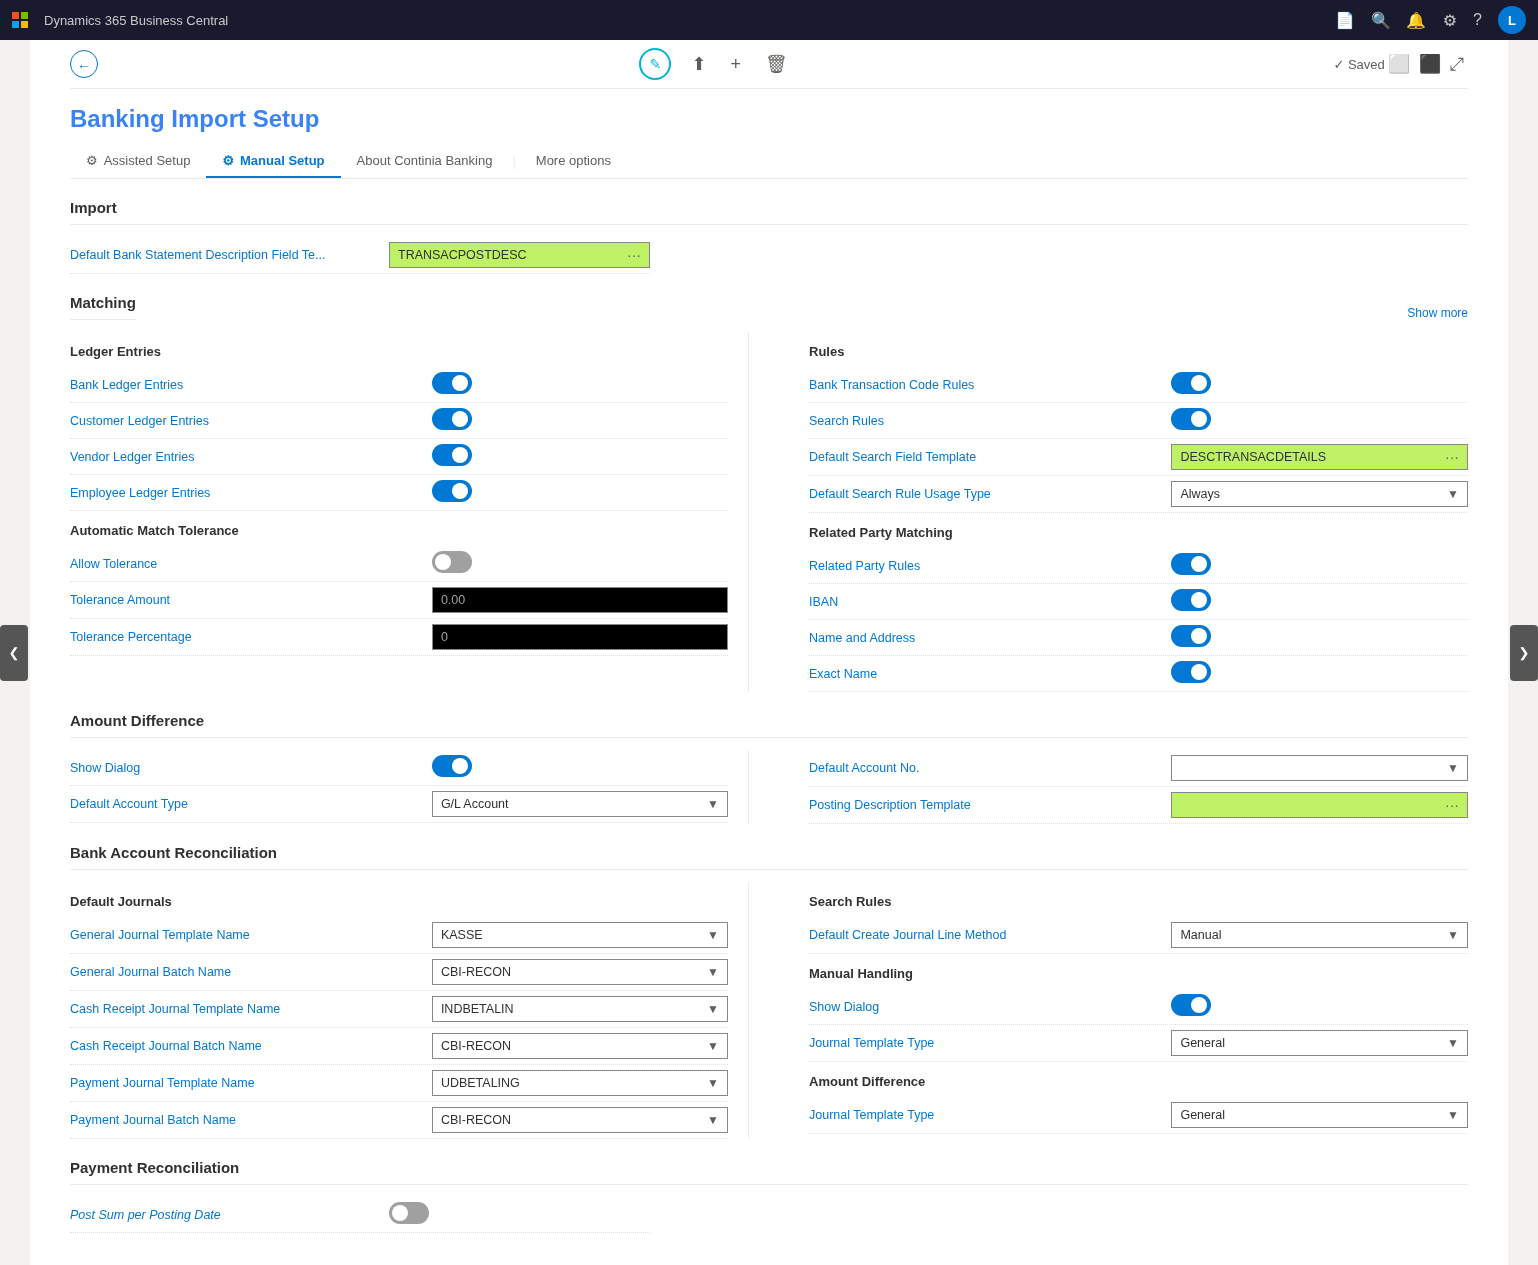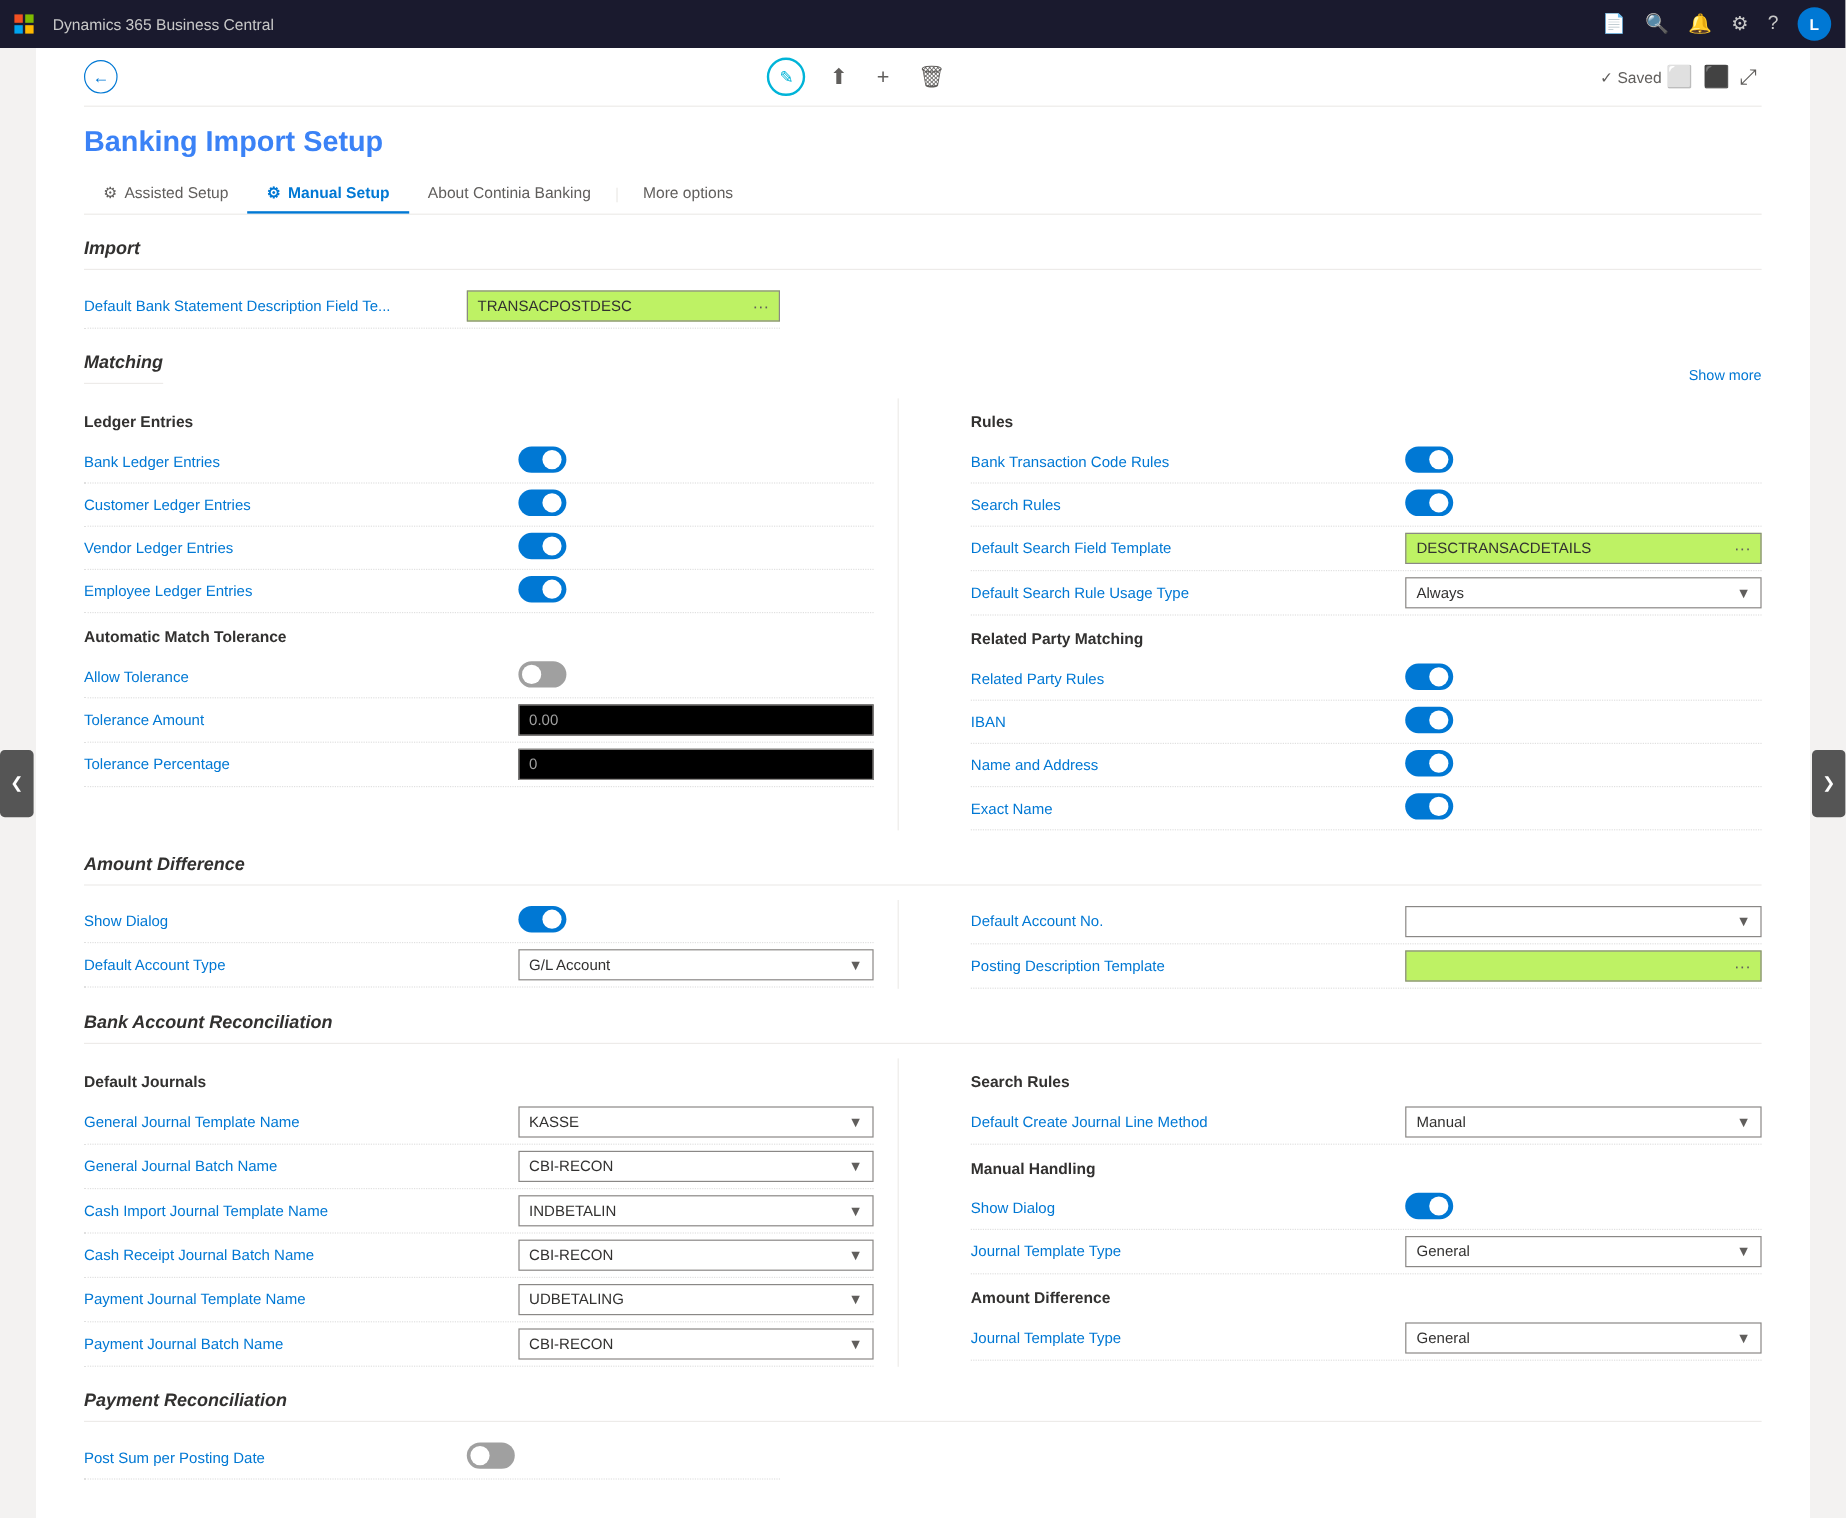--- a/index.html
+++ b/index.html
@@ -86,21 +86,21 @@
       white-space: nowrap;
     }
     .tab.active { color: #0078d4; border-bottom-color: #0078d4; font-weight: 600; }
     .tab-separator { color: #edebe9; margin: 0 4px; }
     .more-options { color: #605e5c; cursor: pointer; padding: 8px 16px; }
 
     
     .section { margin-top: 20px; }
     .section-title {
       font-size: 15px; font-weight: 700; color: #323130;
-      padding-bottom: 8px; border-bottom: 1px solid #edebe9; margin-bottom: 12px; font-style: italic;
+      padding-bottom: 8px; border-bottom: 1px solid #edebe9; margin-bottom: 12px;
     }
     .section-subtitle {
       font-size: 13px; font-weight: 700; color: #323130; margin: 12px 0 8px 0;
     }
 
     
     .two-col { display: grid; grid-template-columns: 1fr 1fr; gap: 0 40px; }
 
     
     .field-row {
@@ -435,21 +435,21 @@
           <div class="field-row">
             <div class="field-label">General Journal Batch Name</div>
             <div class="field-value">
               <div class="field-select">
                 <span>CBI-RECON</span>
                 <span class="chevron-down">▼</span>
               </div>
             </div>
           </div>
           <div class="field-row">
-            <div class="field-label">Cash Import Journal Template Name</div>
+            <div class="field-label">Cash Receipt Journal Template Name</div>
             <div class="field-value">
               <div class="field-select">
                 <span>INDBETALIN</span>
                 <span class="chevron-down">▼</span>
               </div>
             </div>
           </div>
           <div class="field-row">
             <div class="field-label">Cash Receipt Journal Batch Name</div>
             <div class="field-value">
@@ -520,21 +520,21 @@
                 <span class="chevron-down">▼</span>
               </div>
             </div>
           </div>
         </div>
       </div>
     </div>
 
     <div class="section">
       <div class="section-title">Payment Reconciliation</div>
-      <div style="max-width:580px;">
+      <div style="max-width:580px;font-style:italic;">
         <div class="field-row">
           <div class="field-label">Post Sum per Posting Date</div>
           <div class="field-value">
             <div class="toggle off"></div>
           </div>
         </div>
       </div>
     </div>
 
   </div>

